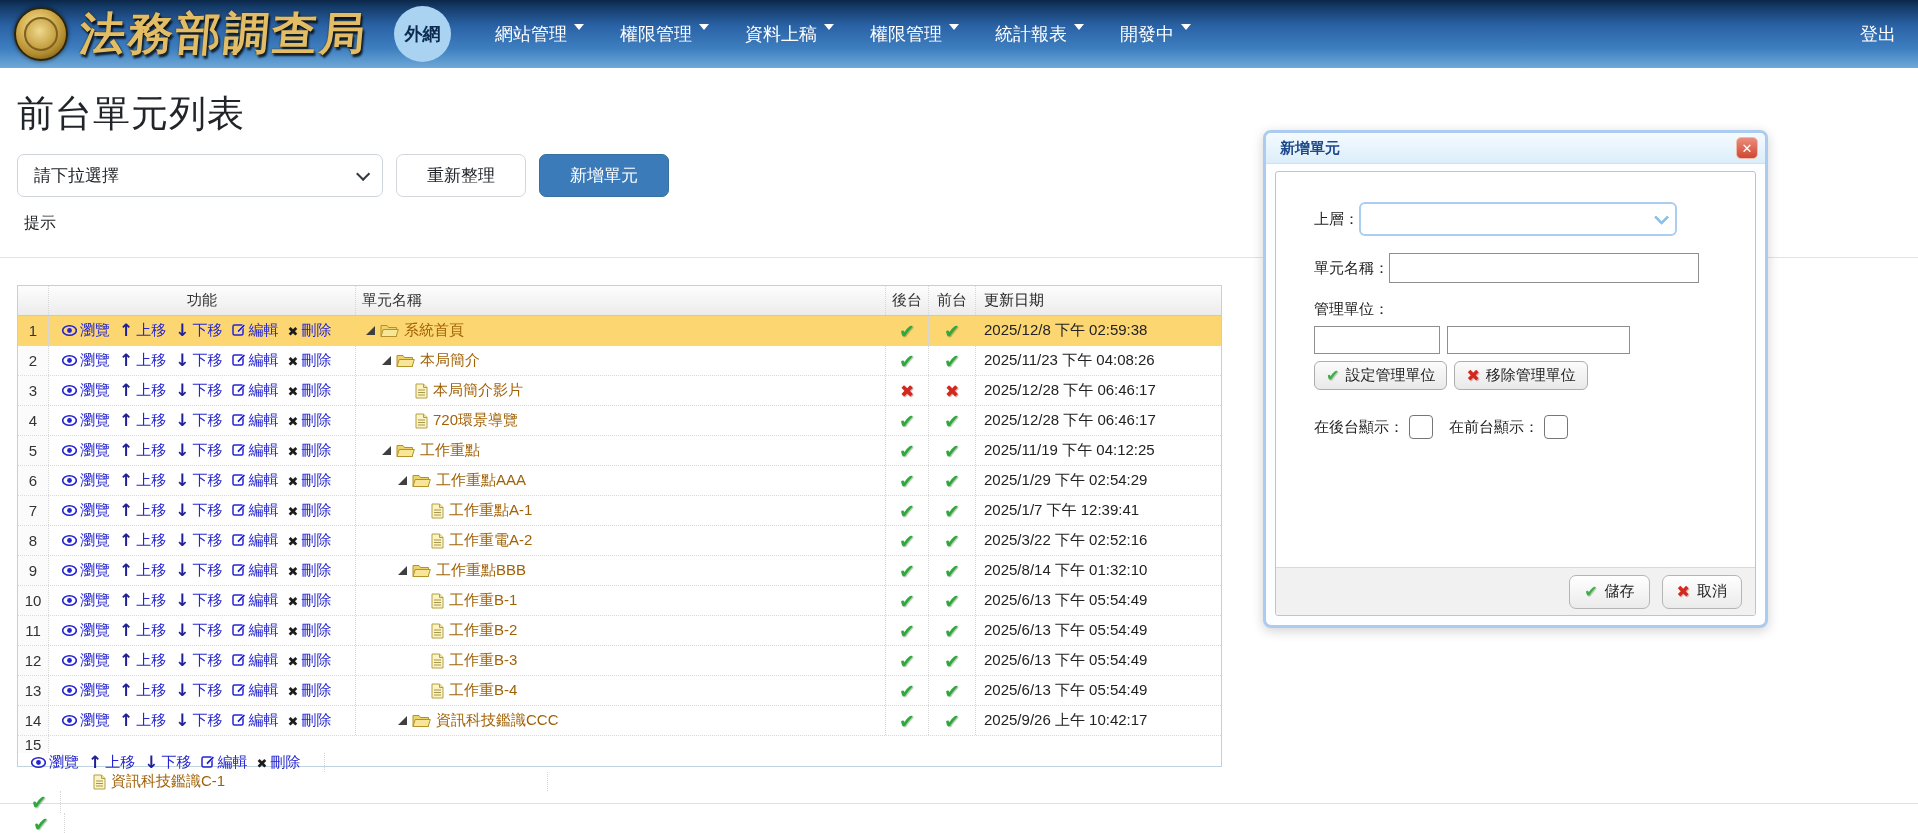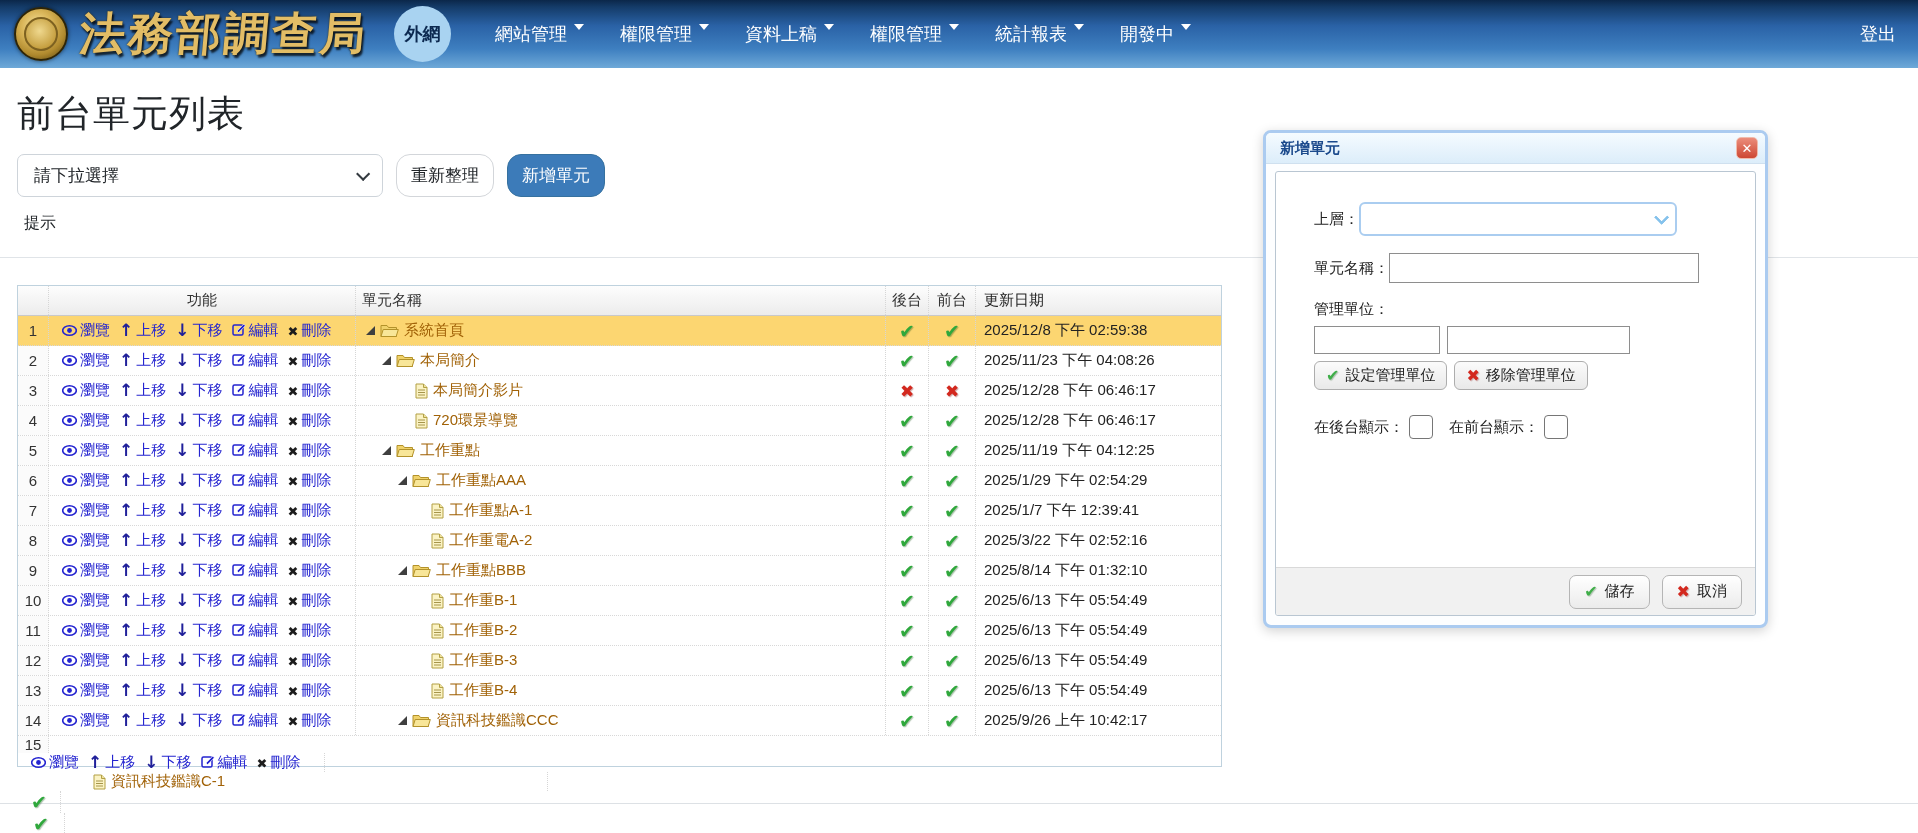--- a/index.html
+++ b/index.html
@@ -38,21 +38,21 @@
   
   .content { padding: 0 17px; }
   .page-title { font-size: 37px; font-weight: 500; color: #212529; margin: 21px 0 15px; letter-spacing: 1px; }
   .controls { display: flex; gap: 13px; align-items: stretch; }
   .filter-select {
     width: 366px; height: 43px; border: 1px solid #ced4da; border-radius: 7px;
     display: flex; align-items: center; justify-content: space-between;
     padding: 0 16px; font-size: 17px; color: #212529; background: #fff; cursor: pointer;
   }
   .filter-chevron { width: 10px; height: 10px; border-right: 2px solid #343a40; border-bottom: 2px solid #343a40; transform: rotate(45deg) translateY(-3px); }
-  .btn { border-radius: 14px; font-size: 17px; padding: 0 14px; cursor: pointer; display: flex; align-items: center; }
+  .btn { border-radius: 7px; font-size: 17px; padding: 0 30px; cursor: pointer; display: flex; align-items: center; }
   .btn-refresh { background: #fff; border: 1px solid #d3d6da; color: #212529; }
   .btn-add { background: #3c7bb9; border: 1px solid #36719f; color: #fff; }
   .hint { font-size: 16px; color: #212529; margin: 16px 0 0 7px; }
   .rule { border: none; border-top: 1px solid #e0e4e8; margin: 23px -17px 0; }
   .rule-bottom { border: none; border-top: 1px solid #dde1e5; margin: 36px -17px 0; }
 
   
   .grid { width: 1205px; margin-top: 27px; border: 1px solid #bfd2de; font-size: 15px; background: #fff; }
   .g-row { display: flex; height: 30px; align-items: stretch; border-bottom: 1px dotted #d8d8d8; background: #fff; }
   .g-row:last-child { border-bottom: none; flex-direction: column; }

